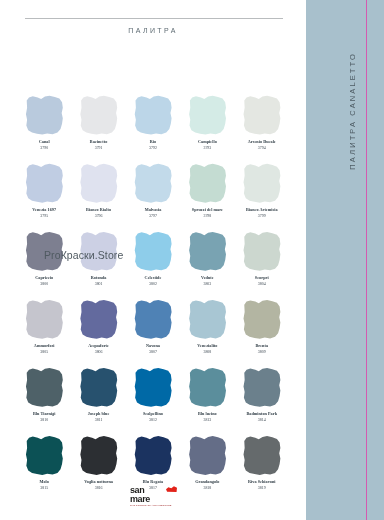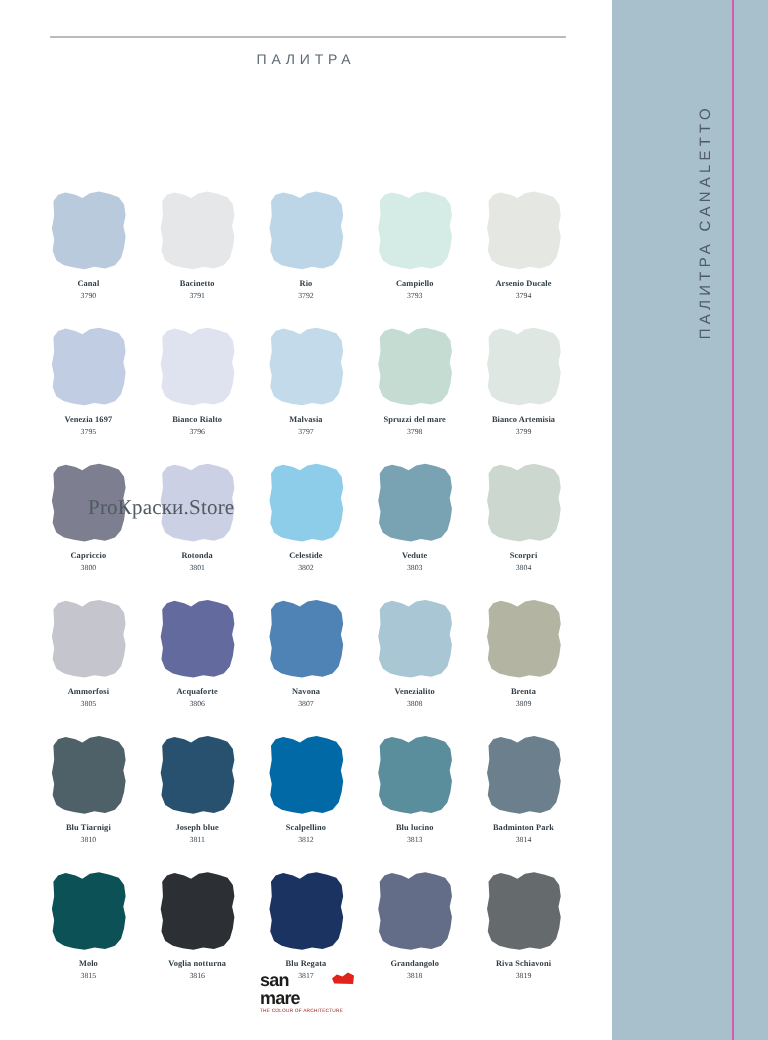--- a/index.html
+++ b/index.html
@@ -75,21 +75,21 @@
     font-size:4.2px;color:#2e3b44;font-weight:bold;letter-spacing:.05px;
   }
   .code{
     display:block;font-family:"Liberation Serif", serif;
     font-size:3.9px;color:#3a4650;margin-top:1px;
   }
 
   
   .watermark{
     position:absolute;left:2px;top:249px;
-    font-family:Liberation Serif, serif;
+    font-family:Liberation Sans, sans-serif;
     font-size:10.5px;color:#4f5a61;letter-spacing:.1px;
     white-space:nowrap;
     padding-left:42px;
   }
 
   
   .footer{
     position:absolute;left:0;top:486px;width:306px;
     display:flex;justify-content:center;align-items:center;
   }

